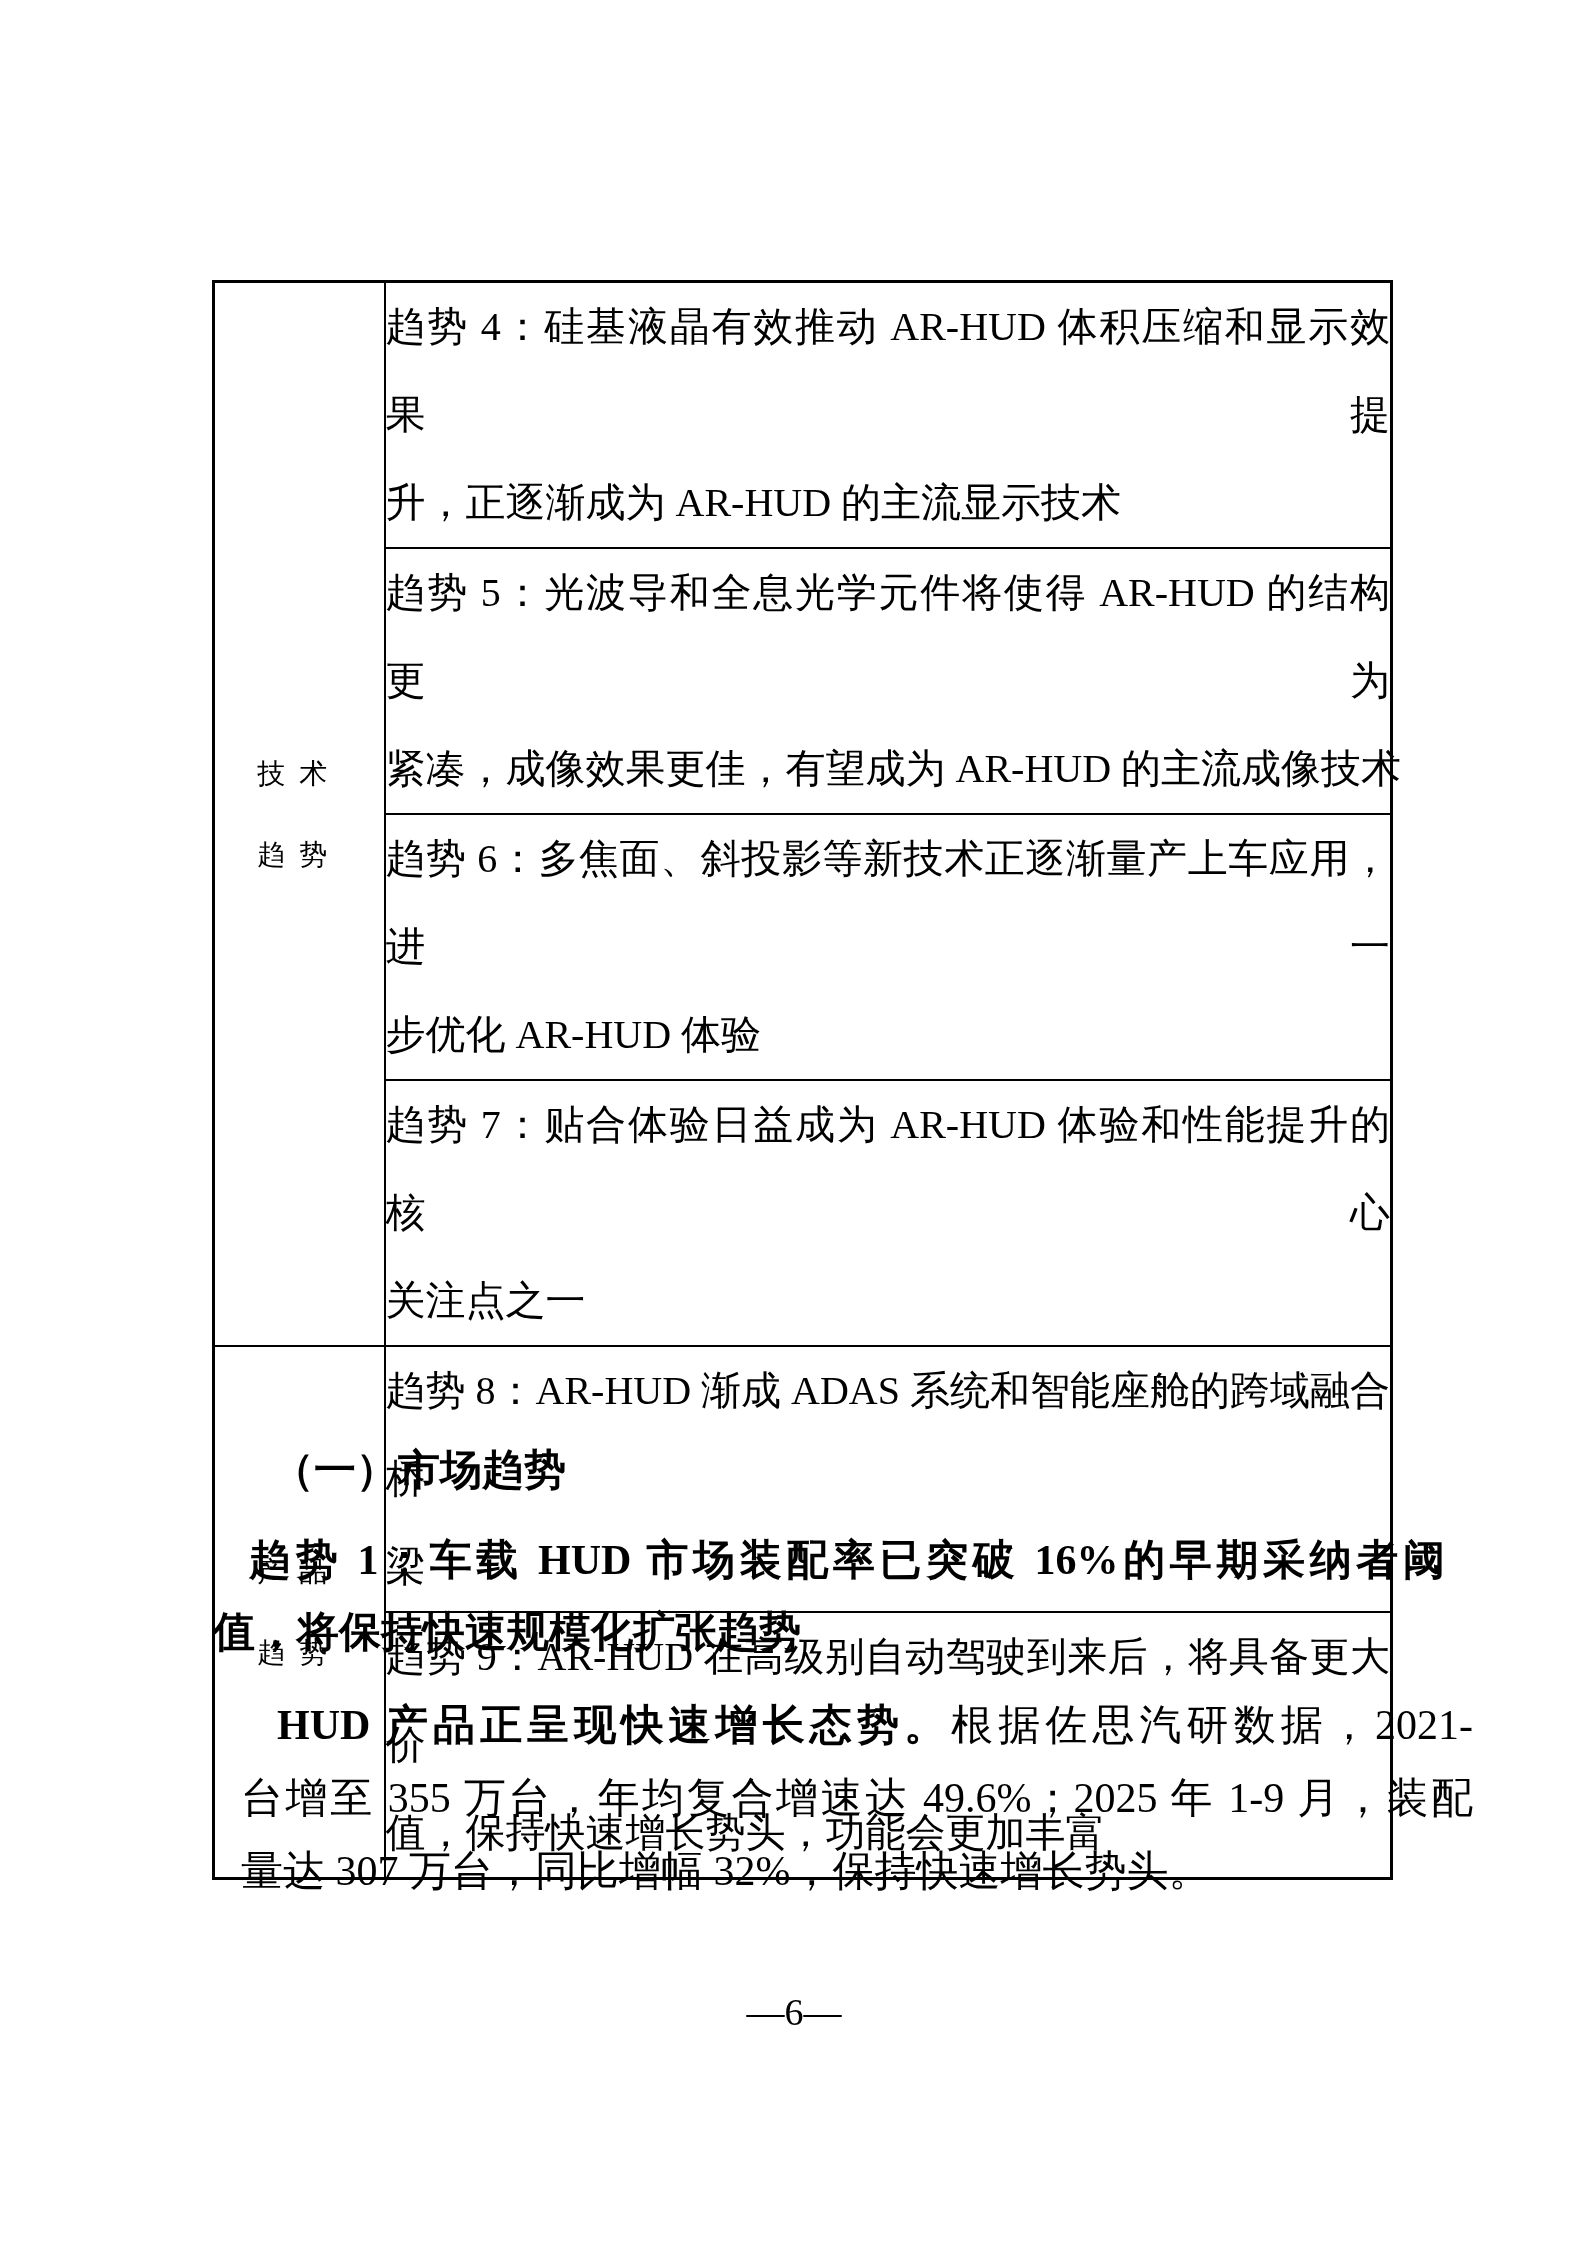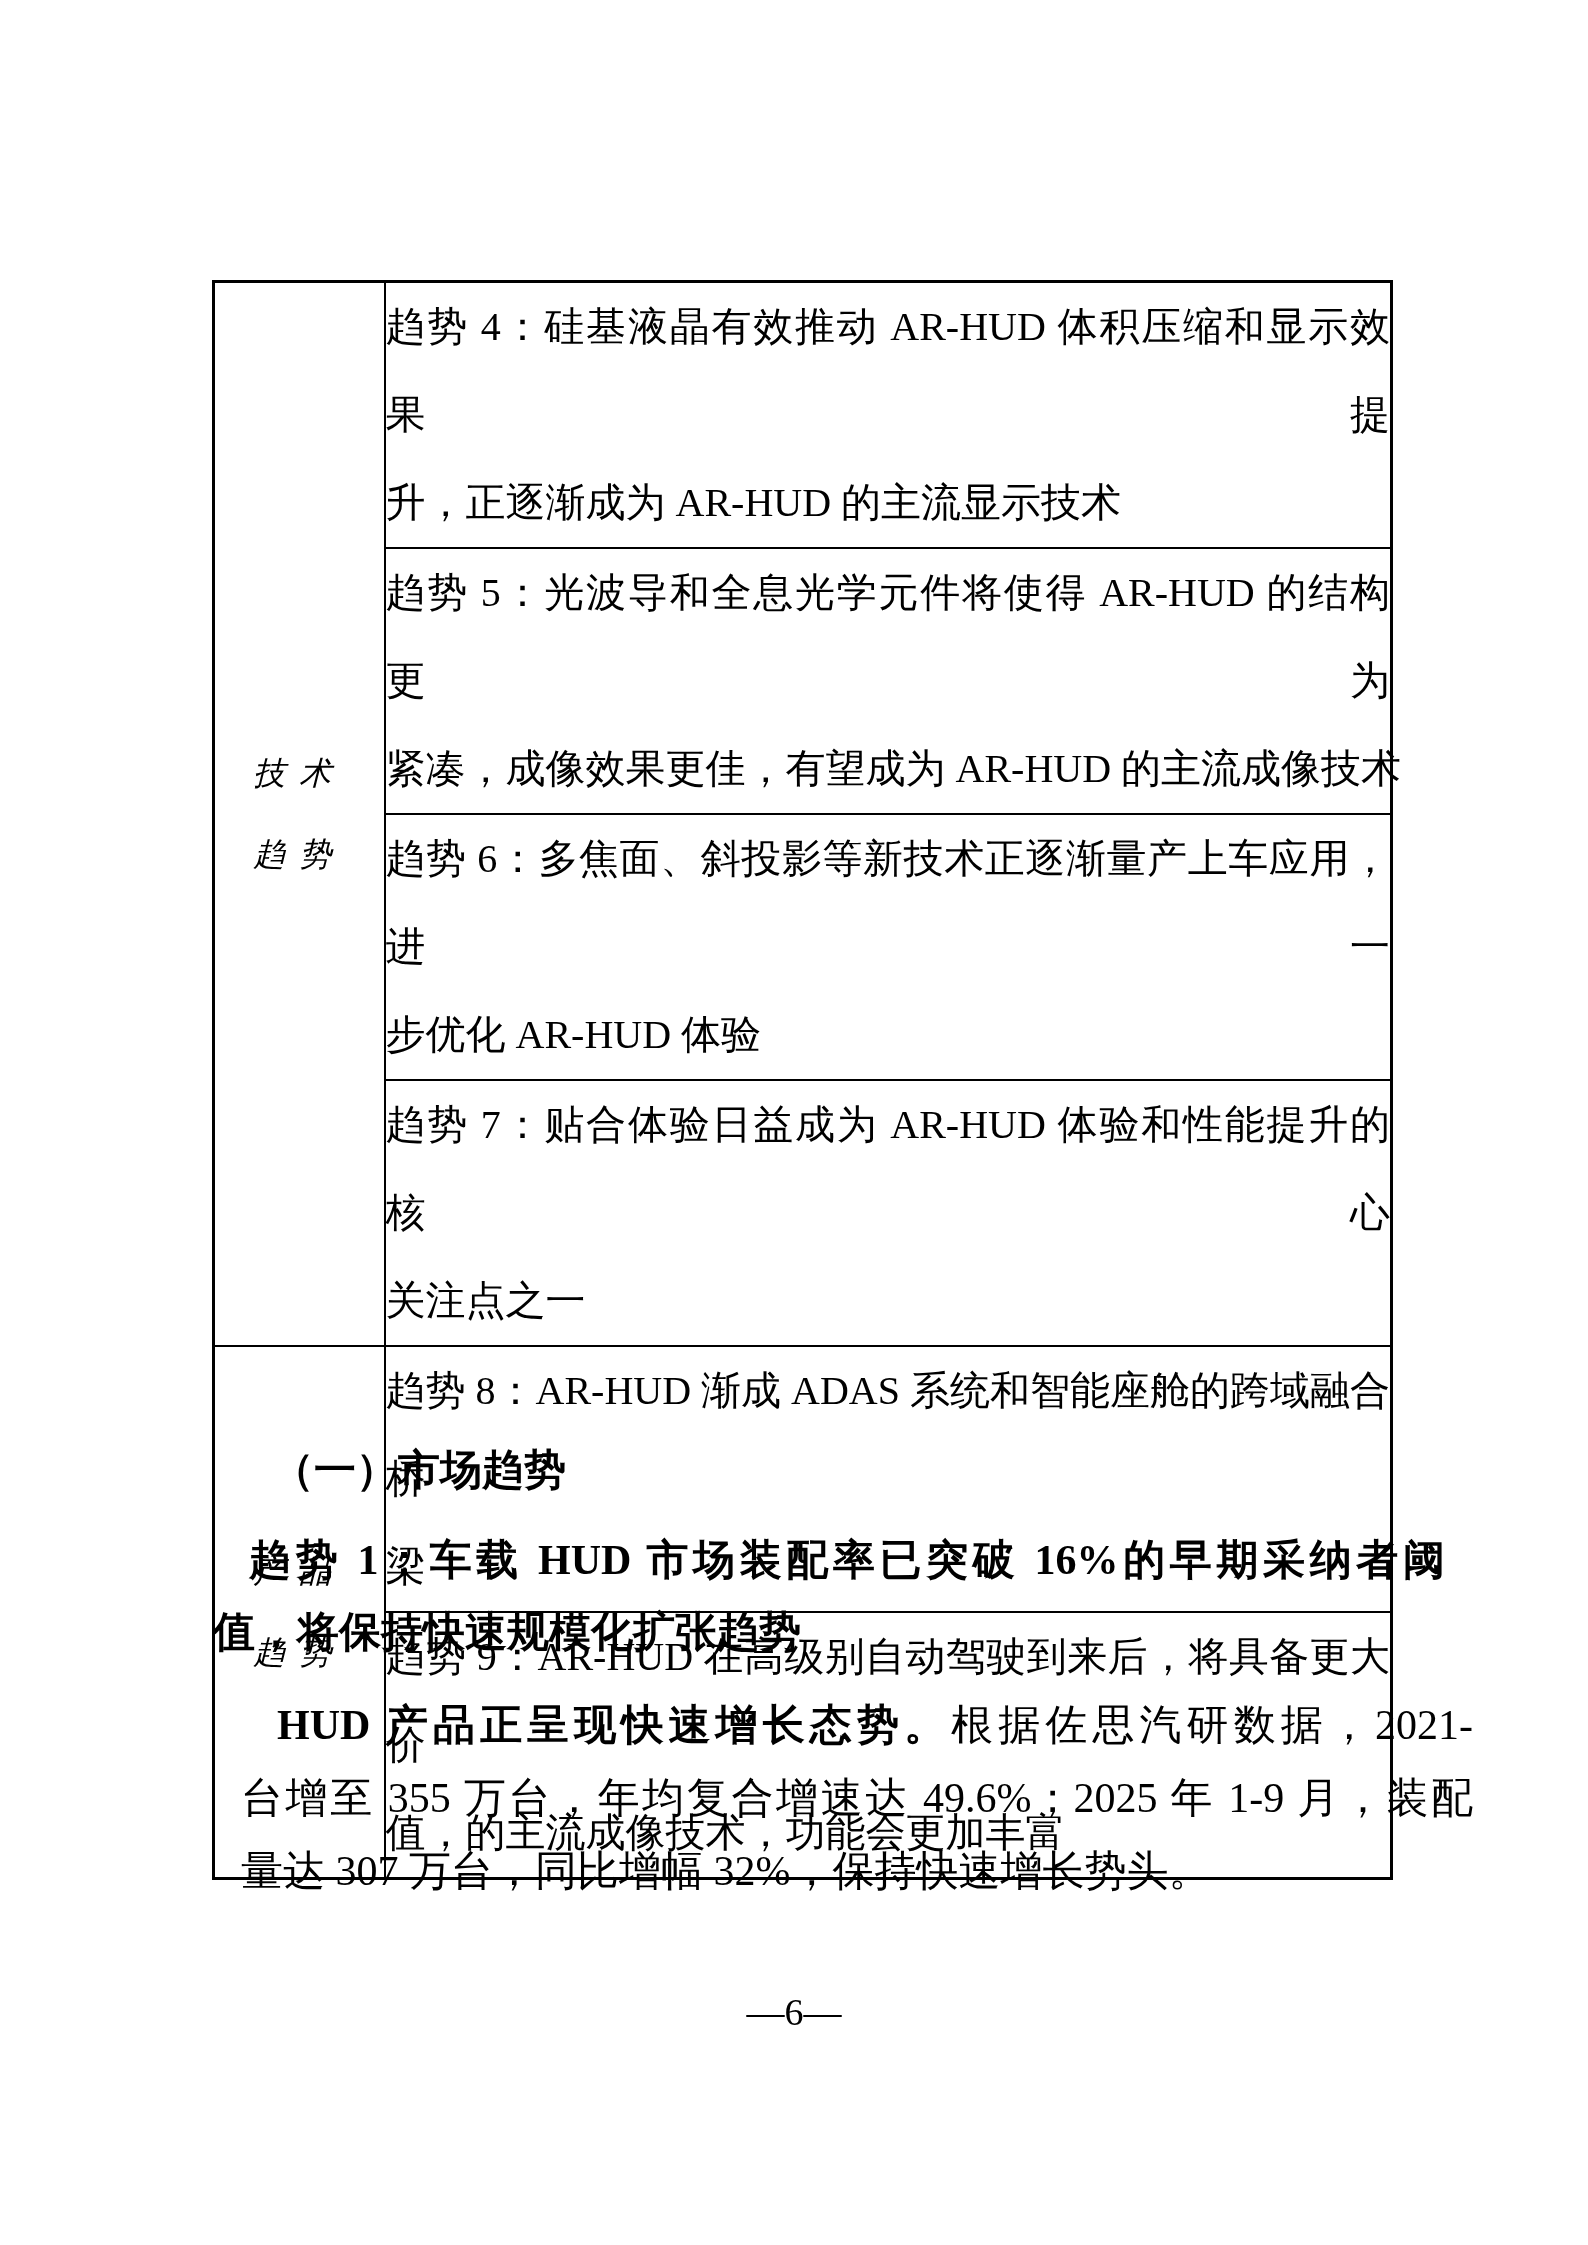--- a/index.html
+++ b/index.html
@@ -29,25 +29,24 @@
   }
   table.trends td {
     border: 2px solid #000;
     vertical-align: middle;
     padding: 0;
   }
   td.lbl {
     text-align: center;
   }
   .lbl-ln {
-    font-size: 32px;
+    font-size: 28px;
     line-height: 81px;
     letter-spacing: 14px;
     white-space: nowrap;
-    font-style: italic;
   }
   td.cell {
     padding: 0 16px 0 18px;
   }
   tr.row {
     height: 190px;
   }
   .ln {
     font-size: 40px;
     line-height: 88px;
@@ -156,21 +155,21 @@
         <div class="lbl-ln">趋势</div>
       </td>
       <td class="cell">
         <div class="ln jl">趋势 8：AR-HUD 渐成 ADAS 系统和智能座舱的跨域融合桥</div>
         <div class="ln">梁</div>
       </td>
     </tr>
     <tr class="row">
       <td class="cell">
         <div class="ln jl">趋势 9：AR-HUD 在高级别自动驾驶到来后，将具备更大价</div>
-        <div class="ln">值，的主流成像技术，功能会更加丰富</div>
+        <div class="ln">值，保持快速增长势头，功能会更加丰富</div>
       </td>
     </tr>
   </tbody>
     </table>
 
   <div class="heading">（一）市场趋势</div>
 
   <div class="trend1">
     <div class="pln ind jl">趋势 1：车载 HUD 市场装配率已突破 16%的早期采纳者阈</div>
     <div class="pln">值，将保持快速规模化扩张趋势</div>

